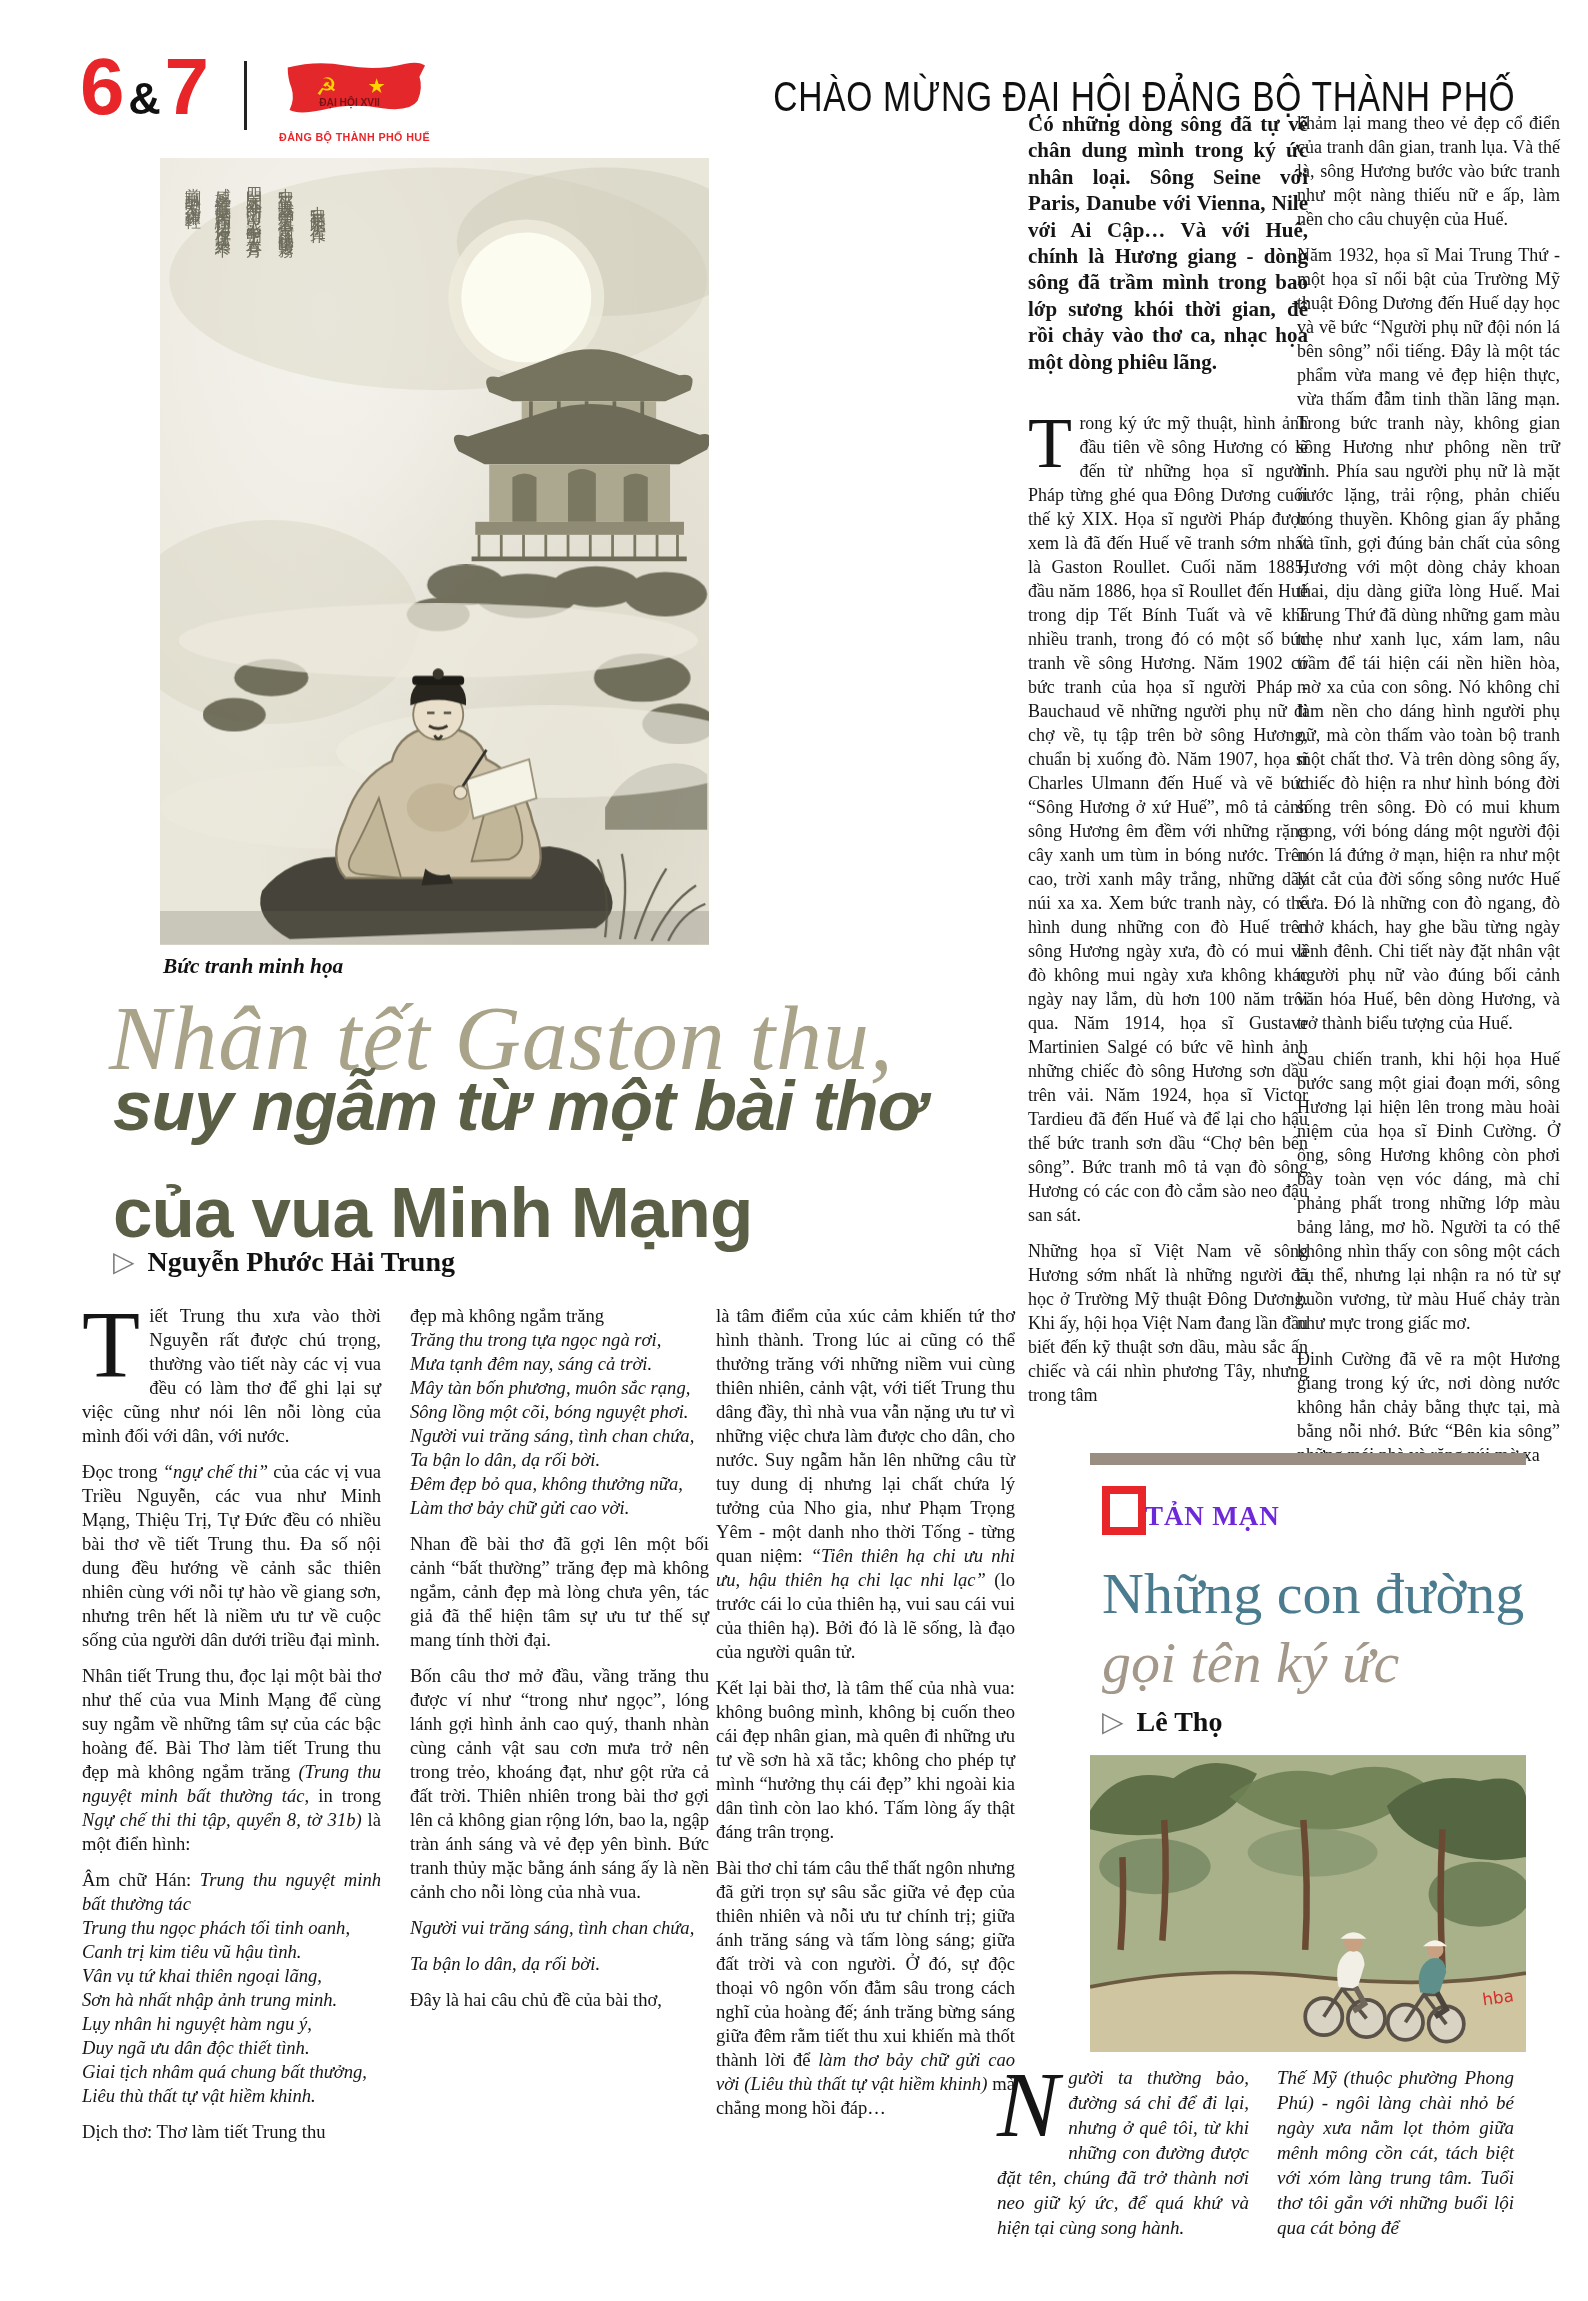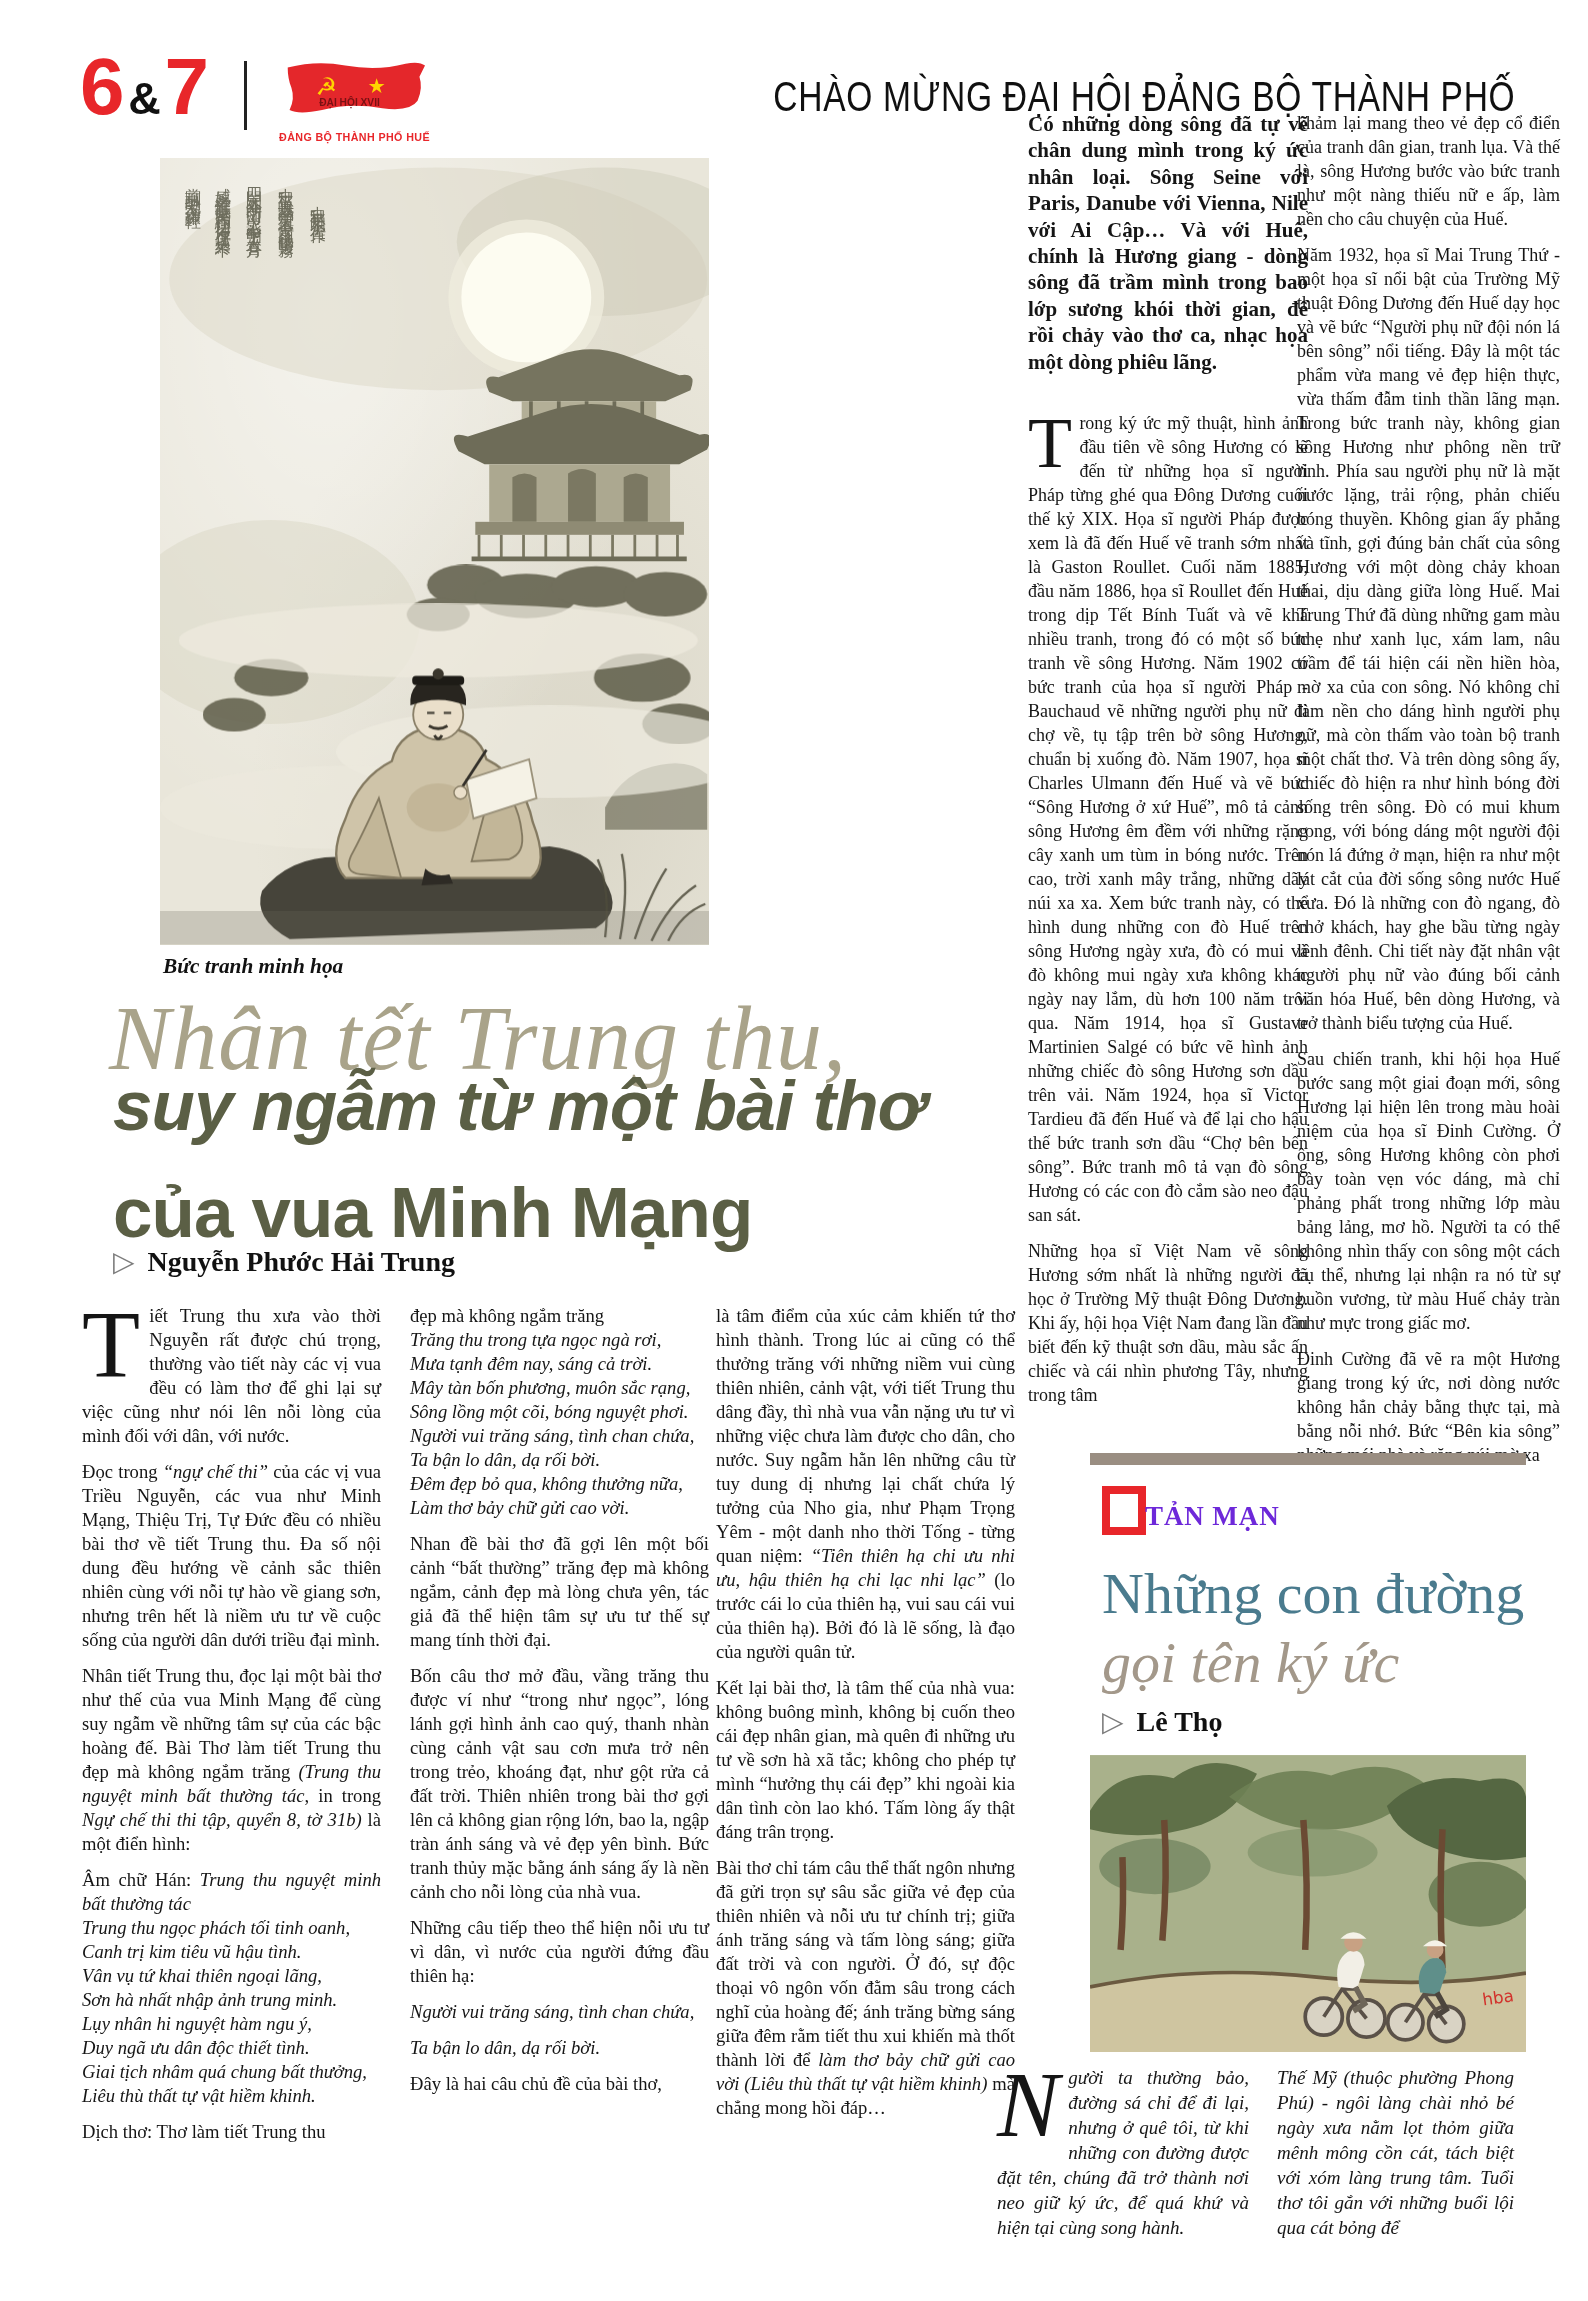--- a/index.html
+++ b/index.html
@@ -158,40 +158,39 @@
       <rect x="0" y="812" width="592" height="36" fill="#6b675a" opacity="0.25"></rect>
     </svg>
     <div class="abs callig" style="left:147px;top:35px;height:204px;">中秋月明不賞作</div>
     <div class="abs callig" style="left:115px;top:16.7px;height:371px;">中秋玉魄最晶瑩更值今宵雨後晴雲霧</div>
     <div class="abs callig" style="left:83px;top:16.7px;height:371px;">四開天外朗山河一入影中明眾人喜月</div>
     <div class="abs callig" style="left:52px;top:16.7px;height:371px;">咸娛意惟我憂民獨切情佳夕任過終不</div>
     <div class="abs callig" style="left:22px;top:16.7px;height:223px;">賞聊酬七字勿嫌輕</div>
   </div>
   <div class="abs caption" style="left:163px;top:954px;">Bức tranh minh họa</div>
 
-  <div class="abs h1a" style="left:109px;top:985px;">Nhân tết Trung thu,</div>
+  <div class="abs h1a" style="left:109px;top:985px;">Nhân tết Gaston thu,</div>
   <div class="abs h1b" style="left:113px;top:1065px;font-style:italic;">suy ngẫm từ một bài thơ</div>
   <div class="abs h1b" style="left:113px;top:1172px;">của vua Minh Mạng</div>
   <div class="abs byline" style="left:113px;top:1245px;">
     <span class="tri">▷</span>
     <span>Nguyễn Phước Hải Trung</span>
   </div>
 
   <div class="abs col" style="left:82px;top:1304px;width:299px;height:985px;">
       <p class="lead"><span class="dc">T</span>iết Trung thu xưa vào thời Nguyễn rất được chú trọng, thường vào tiết này các vị vua đều có làm thơ để ghi lại sự việc cũng như nói lên nỗi lòng của mình đối với dân, với nước.</p>
       <p>Đọc trong <i>“ngự chế thi”</i> của các vị vua Triều Nguyễn, các vua như Minh Mạng, Thiệu Trị, Tự Đức đều có nhiều bài thơ về tiết Trung thu. Đa số nội dung đều hướng về cảnh sắc thiên nhiên cùng với nỗi tự hào về giang sơn, nhưng trên hết là niềm ưu tư về cuộc sống của người dân dưới triều đại mình.</p>
       <p>Nhân tiết Trung thu, đọc lại một bài thơ như thế của vua Minh Mạng để cùng suy ngẫm về những tâm sự của các bậc hoàng đế. Bài Thơ làm tiết Trung thu đẹp mà không ngắm trăng <i>(Trung thu nguyệt minh bất thường tác</i>, in trong <i>Ngự chế thi thi tập, quyển 8, tờ 31b)</i> là một điển hình:</p>
       <p>Âm chữ Hán: <i>Trung thu nguyệt minh bất thường tác<br>Trung thu ngọc phách tối tinh oanh,<br>Canh trị kim tiêu vũ hậu tình.<br>Vân vụ tứ khai thiên ngoại lãng,<br>Sơn hà nhất nhập ảnh trung minh.<br>Lụy nhân hi nguyệt hàm ngu ý,<br>Duy ngã ưu dân độc thiết tình.<br>Giai tịch nhâm quá chung bất thưởng,<br>Liêu thù thất tự vật hiềm khinh.</i></p>
       <p>Dịch thơ: Thơ làm tiết Trung thu</p>
     </div>
   <div class="abs col" style="left:410px;top:1304px;width:299px;height:985px;">
       <p>đẹp mà không ngắm trăng<br><i>Trăng thu trong tựa ngọc ngà rơi,<br>Mưa tạnh đêm nay, sáng cả trời.<br>Mây tàn bốn phương, muôn sắc rạng,<br>Sông lồng một cõi, bóng nguyệt phơi.<br>Người vui trăng sáng, tình chan chứa,<br>Ta bận lo dân, dạ rối bời.<br>Đêm đẹp bỏ qua, không thưởng nữa,<br>Làm thơ bảy chữ gửi cao vời.</i></p>
       <p>Nhan đề bài thơ đã gợi lên một bối cảnh “bất thường” trăng đẹp mà không ngắm, cảnh đẹp mà lòng chưa yên, tác giả đã thể hiện tâm sự ưu tư thế sự mang tính thời đại.</p>
       <p>Bốn câu thơ mở đầu, vầng trăng thu được ví như “trong như ngọc”, lóng lánh gợi hình ảnh cao quý, thanh nhàn cùng cảnh vật sau cơn mưa trở nên trong trẻo, khoáng đạt, như gột rửa cả đất trời. Thiên nhiên trong bài thơ gợi lên cả không gian rộng lớn, bao la, ngập tràn ánh sáng và vẻ đẹp yên bình. Bức tranh thủy mặc bằng ánh sáng ấy là nền cảnh cho nỗi lòng của nhà vua.</p>
-      <p>Những câu tiếp theo thể hiện nỗi ưu tư vì dân, vì nước của người đứng đầu thiên hạ:</p>
       <p class="ital">Người vui trăng sáng, tình chan chứa,</p>
       <p class="ital">Ta bận lo dân, dạ rối bời.</p>
       <p>Đây là hai câu chủ đề của bài thơ,</p>
     </div>
   <div class="abs col" style="left:716px;top:1304px;width:299px;height:985px;">
       <p>là tâm điểm của xúc cảm khiến tứ thơ hình thành. Trong lúc ai cũng có thể thưởng trăng với những niềm vui cùng thiên nhiên, cảnh vật, với tiết Trung thu dâng đầy, thì nhà vua vẫn nặng ưu tư vì những việc chưa làm được cho dân, cho nước. Suy ngẫm hằn lên những câu từ tuy dung dị nhưng lại chất chứa lý tưởng của Nho gia, như Phạm Trọng Yêm - một danh nho thời Tống - từng quan niệm: <i>“Tiên thiên hạ chi ưu nhi ưu, hậu thiên hạ chi lạc nhi lạc”</i> (lo trước cái lo của thiên hạ, vui sau cái vui của thiên hạ). Bởi đó là lẽ sống, là đạo của người quân tử.</p>
       <p>Kết lại bài thơ, là tâm thế của nhà vua: không buông mình, không bị cuốn theo cái đẹp nhân gian, mà quên đi những ưu tư về sơn hà xã tắc; không cho phép tự mình “hưởng thụ cái đẹp” khi ngoài kia dân tình còn lao khó. Tấm lòng ấy thật đáng trân trọng.</p>
       <p>Bài thơ chỉ tám câu thể thất ngôn nhưng đã gửi trọn sự sâu sắc giữa vẻ đẹp của thiên nhiên và nỗi ưu tư chính trị; giữa ánh trăng sáng và tấm lòng sáng; giữa đất trời và con người. Ở đó, sự độc thoại vô ngôn vốn đằm sâu trong cách nghĩ của hoàng đế; ánh trăng bừng sáng giữa đêm rằm tiết thu xui khiến mà thốt thành lời để <i>làm thơ bảy chữ gửi cao vời (Liêu thù thất tự vật hiềm khinh)</i> mà chẳng mong hồi đáp…</p>
     </div>
 

